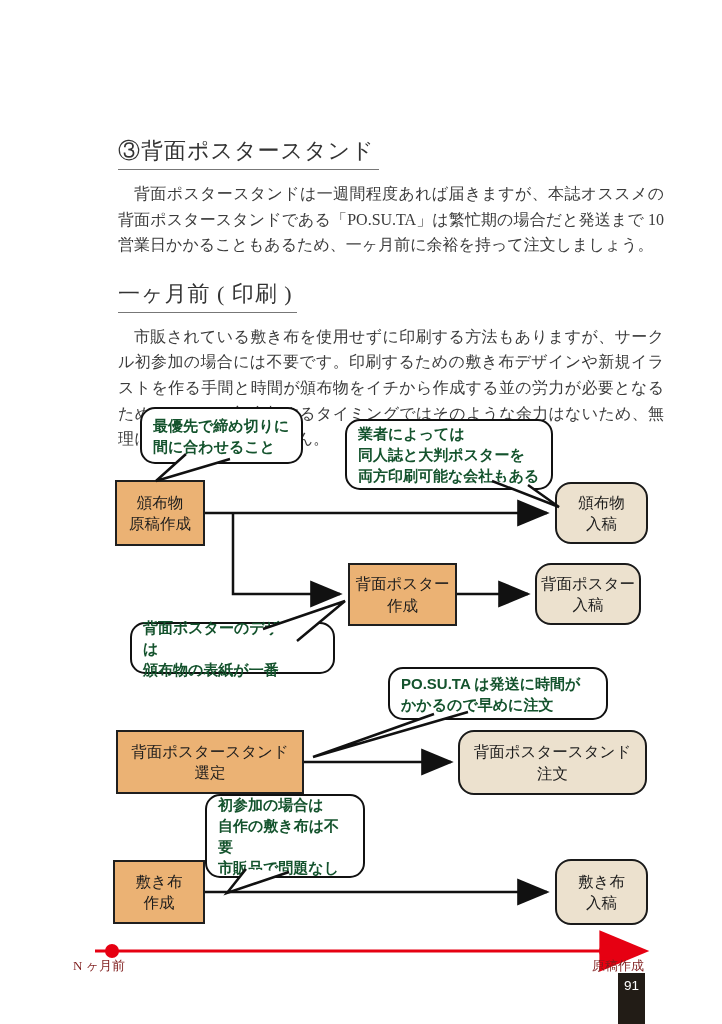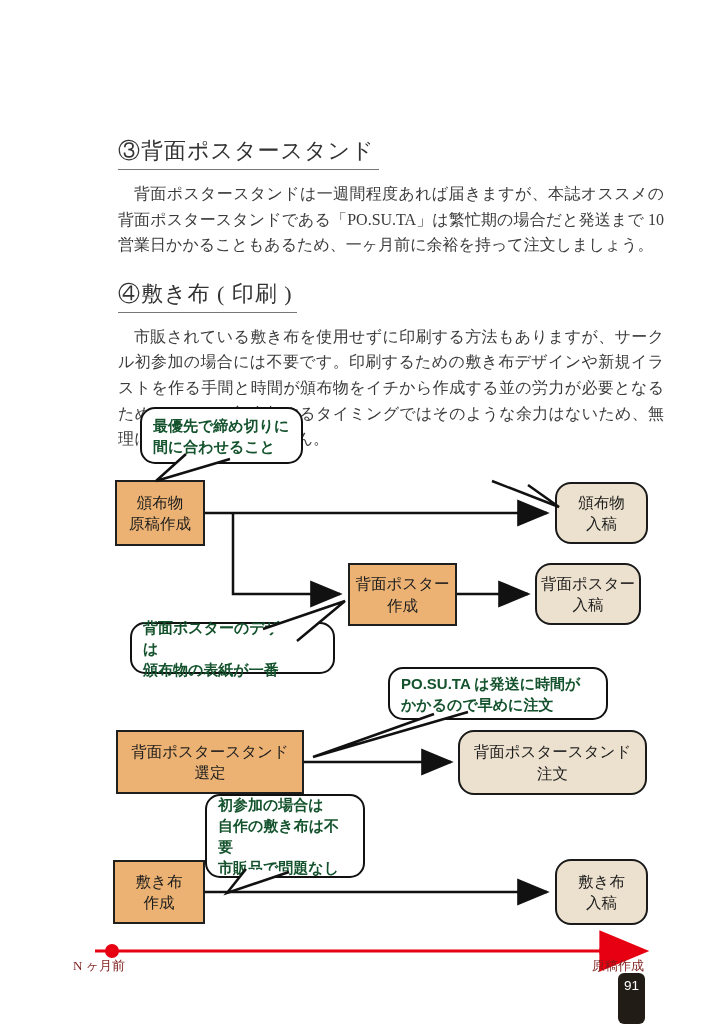--- a/index.html
+++ b/index.html
@@ -38,31 +38,31 @@
   #goal1{left:555px;top:482px;width:93px;height:62px;}
   #goal2{left:535px;top:563px;width:106px;height:62px;}
   #goal3{left:458px;top:730px;width:189px;height:65px;}
   #goal4{left:555px;top:859px;width:93px;height:66px;}
   
   .tl-label{position:absolute;font-size:13px;color:#7f1d1d;font-family:"Liberation Serif",serif;z-index:4;}
   #tl-start{left:73px;top:957px;}
   #tl-end{left:549px;top:957px;width:95px;text-align:right;}
   .pageno{position:absolute;left:618px;top:973px;width:27px;height:51px;background:#221c16;
         color:#fff;font-family:"Liberation Sans",sans-serif;font-size:13.5px;text-align:center;
-        padding-top:5px;box-sizing:border-box;z-index:6;border-radius:6px;}
+        padding-top:5px;box-sizing:border-box;z-index:6;}
 </style>
 </head>
 <body>
 
 <div class="page">
 
   <div class="textcol">
     <div class="sec-heading">③背面ポスタースタンド</div>
     <p class="body-text">背面ポスタースタンドは一週間程度あれば届きますが、本誌オススメの背面ポスタースタンドである「PO.SU.TA」は繁忙期の場合だと発送まで 10 営業日かかることもあるため、一ヶ月前に余裕を持って注文しましょう。</p>
-    <div class="sec-heading second">④敷き布 ( 印刷 )</div>
+    <div class="sec-heading second">一ヶ月前 ( 印刷 )</div>
     <p class="body-text">市販されている敷き布を使用せずに印刷する方法もありますが、サークル初参加の場合には不要です。印刷するための敷き布デザインや新規イラストを作る手間と時間が頒布物をイチから作成する並の労力が必要となるため、サークル初参加するタイミングではそのような余力はないため、無理に凝る必要はありません。</p>
   </div>
 
   <svg class="layer connectors" viewBox="0 0 722 1024">
     <defs>
       <marker id="ah" viewBox="0 0 12 10" refX="11" refY="5" markerWidth="13" markerHeight="11" orient="auto">
         <path d="M0 0 L12 5 L0 10 Z" fill="#111"></path>
       </marker>
       <marker id="ahr" viewBox="0 0 12 10" refX="10" refY="5" markerWidth="17" markerHeight="13" orient="auto">
         <path d="M0 0 L12 5 L0 10 Z" fill="#e60012"></path>
@@ -91,20 +91,23 @@
 入稿</div>
   <div class="gbox" id="goal2">背面ポスター
 入稿</div>
   <div class="gbox" id="goal3">背面ポスタースタンド
 注文</div>
   <div class="gbox" id="goal4">敷き布
 入稿</div>
 
   <div class="bubble" id="bubble1">最優先で締め切りに
 間に合わせること</div>
+  <div class="bubble" id="bubble2">業者によっては
+同人誌と大判ポスターを
+両方印刷可能な会社もある</div>
   <div class="bubble" id="bubble3">背面ポスターのデザインは
 頒布物の表紙が一番</div>
   <div class="bubble" id="bubble4">PO.SU.TA は発送に時間が
 かかるので早めに注文</div>
   <div class="bubble" id="bubble5">初参加の場合は
 自作の敷き布は不要
 市販品で問題なし</div>
 
   <svg class="layer tails" viewBox="0 0 722 1024">
     <path d="M 186 454 L 156 481 L 230 459" fill="#fff" stroke="#111" stroke-width="2.5"></path>

